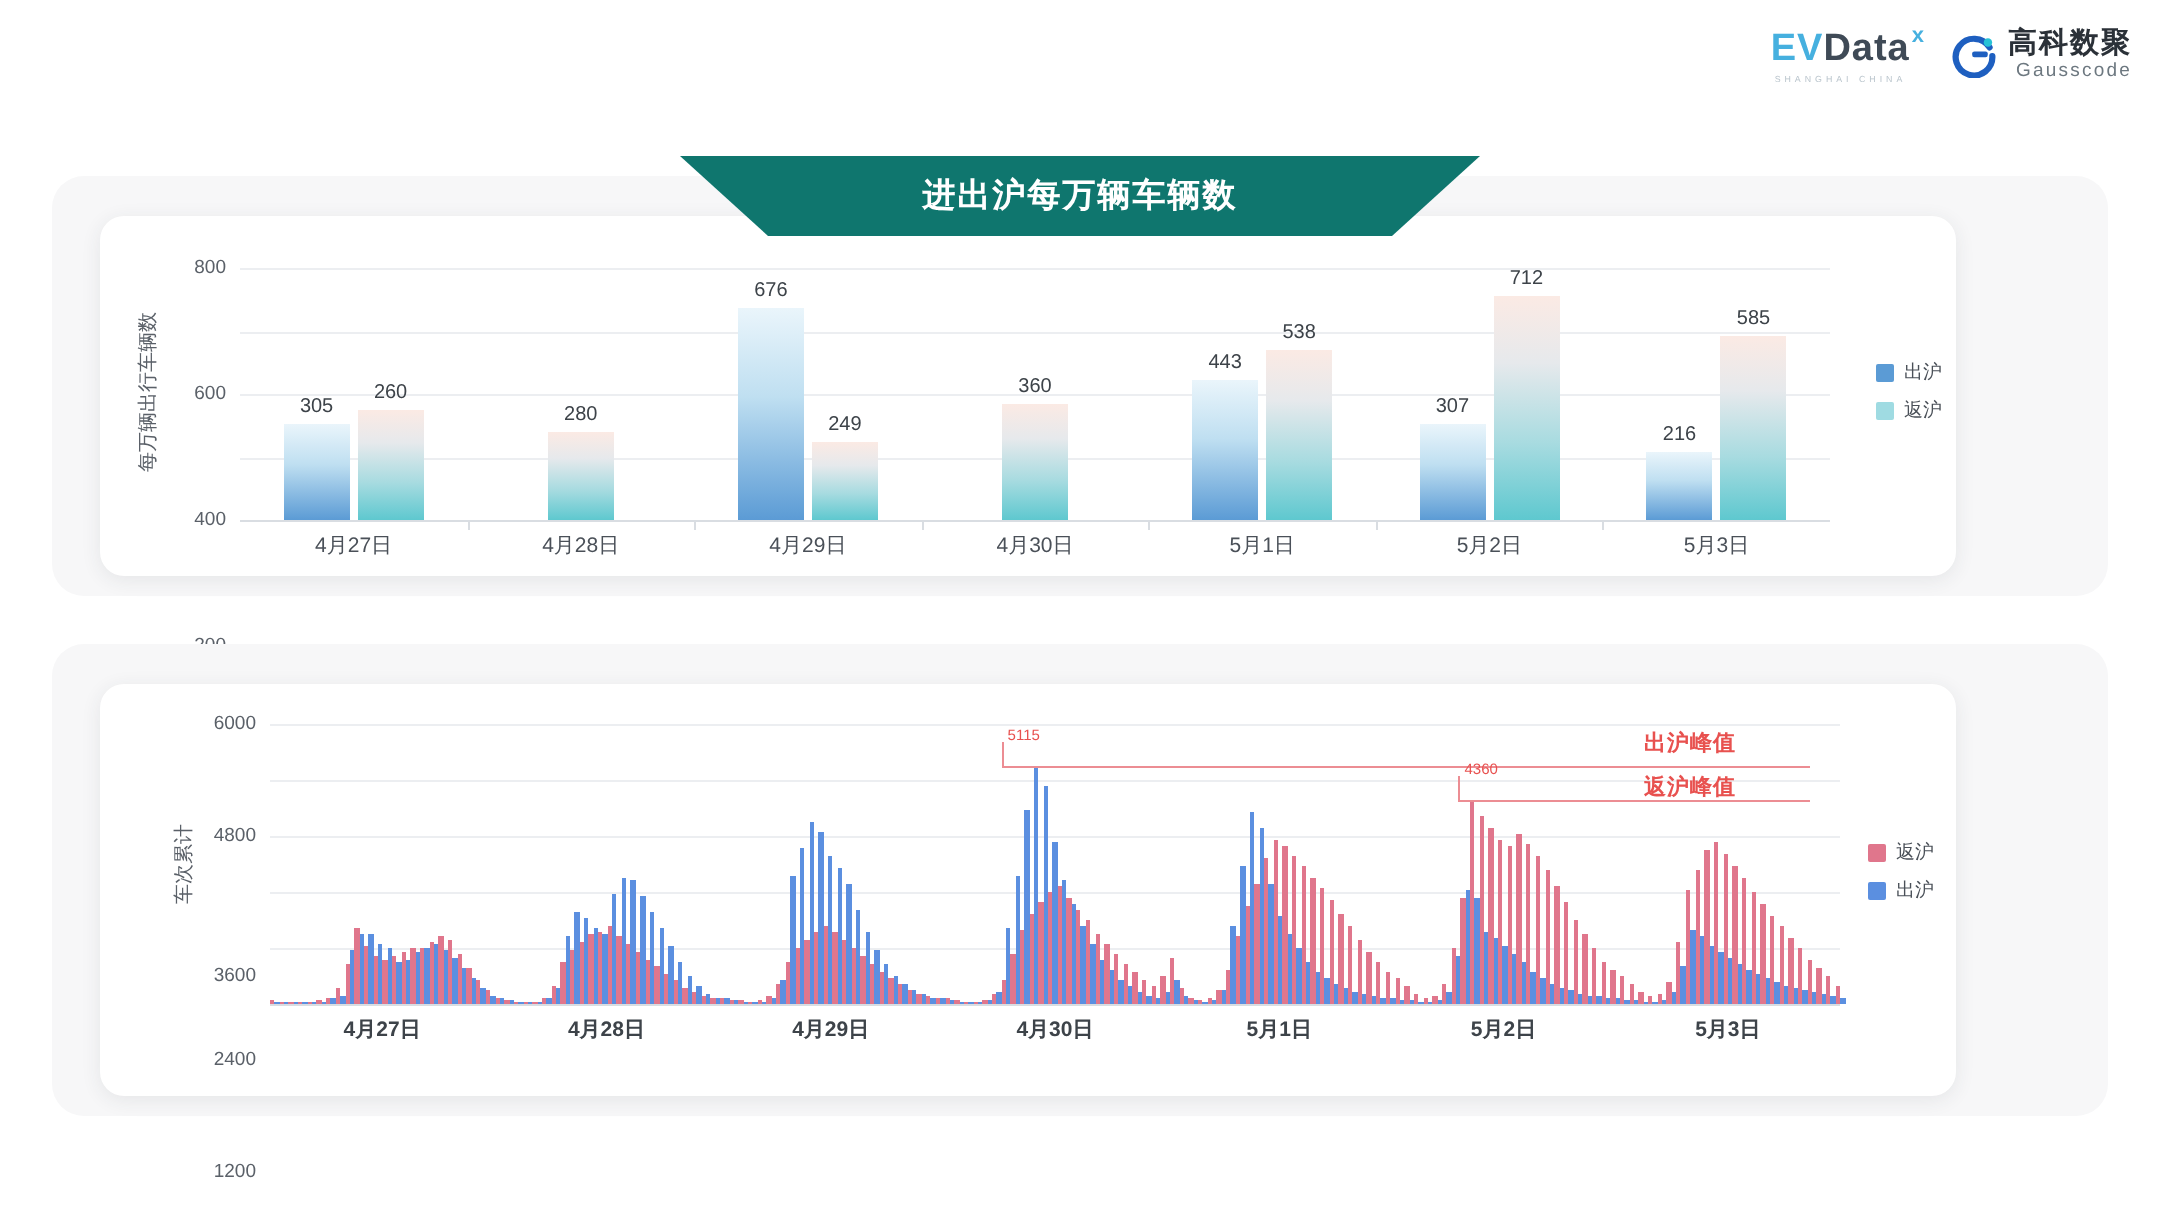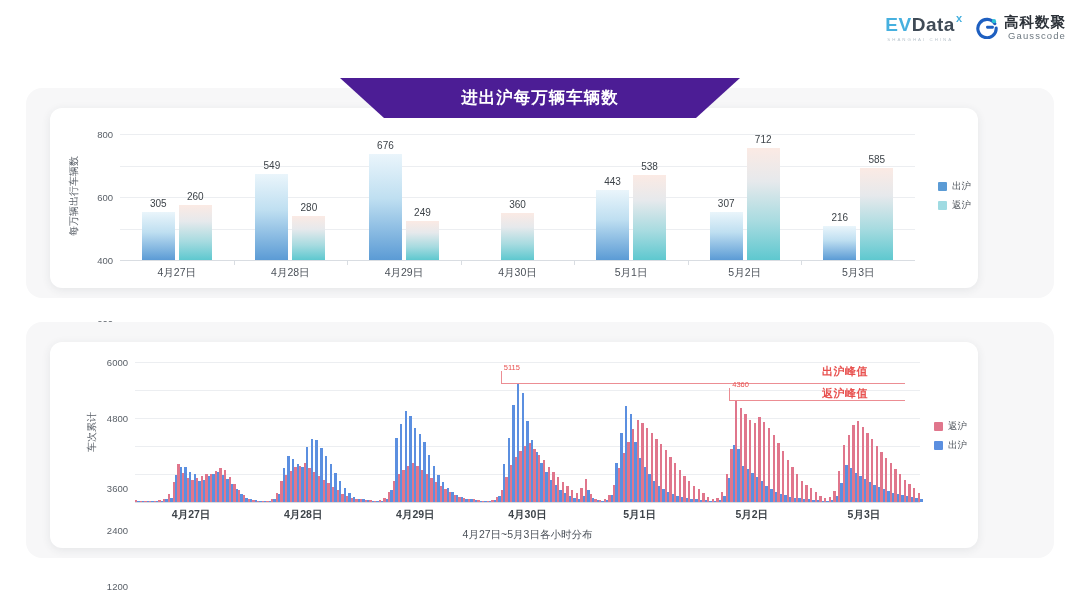--- a/index.html
+++ b/index.html
@@ -46,21 +46,21 @@
     background:#ffffff; border-radius:12px;
     box-shadow:0 2px 10px rgba(40,50,70,.09);
   }
   #card-1 { top:108px; height:180px; }
   #card-2 { top:342px; height:206px; }
 
   
   .banner {
     position:absolute; left:50%; transform:translateX(-50%);
     width:400px; height:40px; color:#fff;
-    background:#4c1d95;
+    background:#0f766e;
     clip-path: polygon(0 0, 100% 0, 89% 100%, 11% 100%);
     display:flex; align-items:center; justify-content:center;
     font-size:16.5px; font-weight:700; letter-spacing:1px;
     z-index:5;
   }
   #banner-1 { top:78px; }
   #banner-2 { top:312px; }
 
   
   .c1-plot {
@@ -197,37 +197,34 @@
   <div class="c1-groups" id="c1-groups">
       <div class="c1-group">
         <div class="bar bar-out" style="height: 48.0375px;">
           <span class="bar-val">305</span>
         </div>
         <div class="bar bar-ret" style="height: 55px;">
           <span class="bar-val">260</span>
         </div>
       </div>
       <div class="c1-group">
-        <div class="bar bar-out" style="height: 86.4675px;">
-          <span class="bar-val">549</span>
-        </div>
         <div class="bar bar-ret" style="height: 44.1px;">
           <span class="bar-val">280</span>
         </div>
       </div>
       <div class="c1-group">
         <div class="bar bar-out" style="height: 106.47px;">
           <span class="bar-val">676</span>
         </div>
         <div class="bar bar-ret" style="height: 39.2175px;">
           <span class="bar-val">249</span>
         </div>
       </div>
       <div class="c1-group">
-        <div class="bar bar-ret" style="height: 47px; margin-top: 46px;">
+        <div class="bar bar-ret" style="height: 58px; margin-top: 46px;">
           <span class="bar-val">360</span>
         </div>
       </div>
       <div class="c1-group">
         <div class="bar bar-out" style="height: 69.7725px;">
           <span class="bar-val">443</span>
         </div>
         <div class="bar bar-ret" style="height: 84.735px;">
           <span class="bar-val">538</span>
         </div>
@@ -632,21 +629,20 @@
     </div>
   <div class="c2-xlabels" id="c2-xlabels">
       <span>4月27日</span>
       <span>4月28日</span>
       <span>4月29日</span>
       <span>4月30日</span>
       <span>5月1日</span>
       <span>5月2日</span>
       <span>5月3日</span>
     </div>
-  <div class="c2-caption">4月27日~5月3日各小时分布</div>
 
   <div class="legend" id="legend-2">
       <div class="legend-item">
         <span class="legend-swatch" style="background: rgb(224, 118, 140);"></span>
         <span class="legend-label">返沪</span>
       </div>
       <div class="legend-item">
         <span class="legend-swatch" style="background: rgb(91, 143, 224);"></span>
         <span class="legend-label">出沪</span>
       </div>

